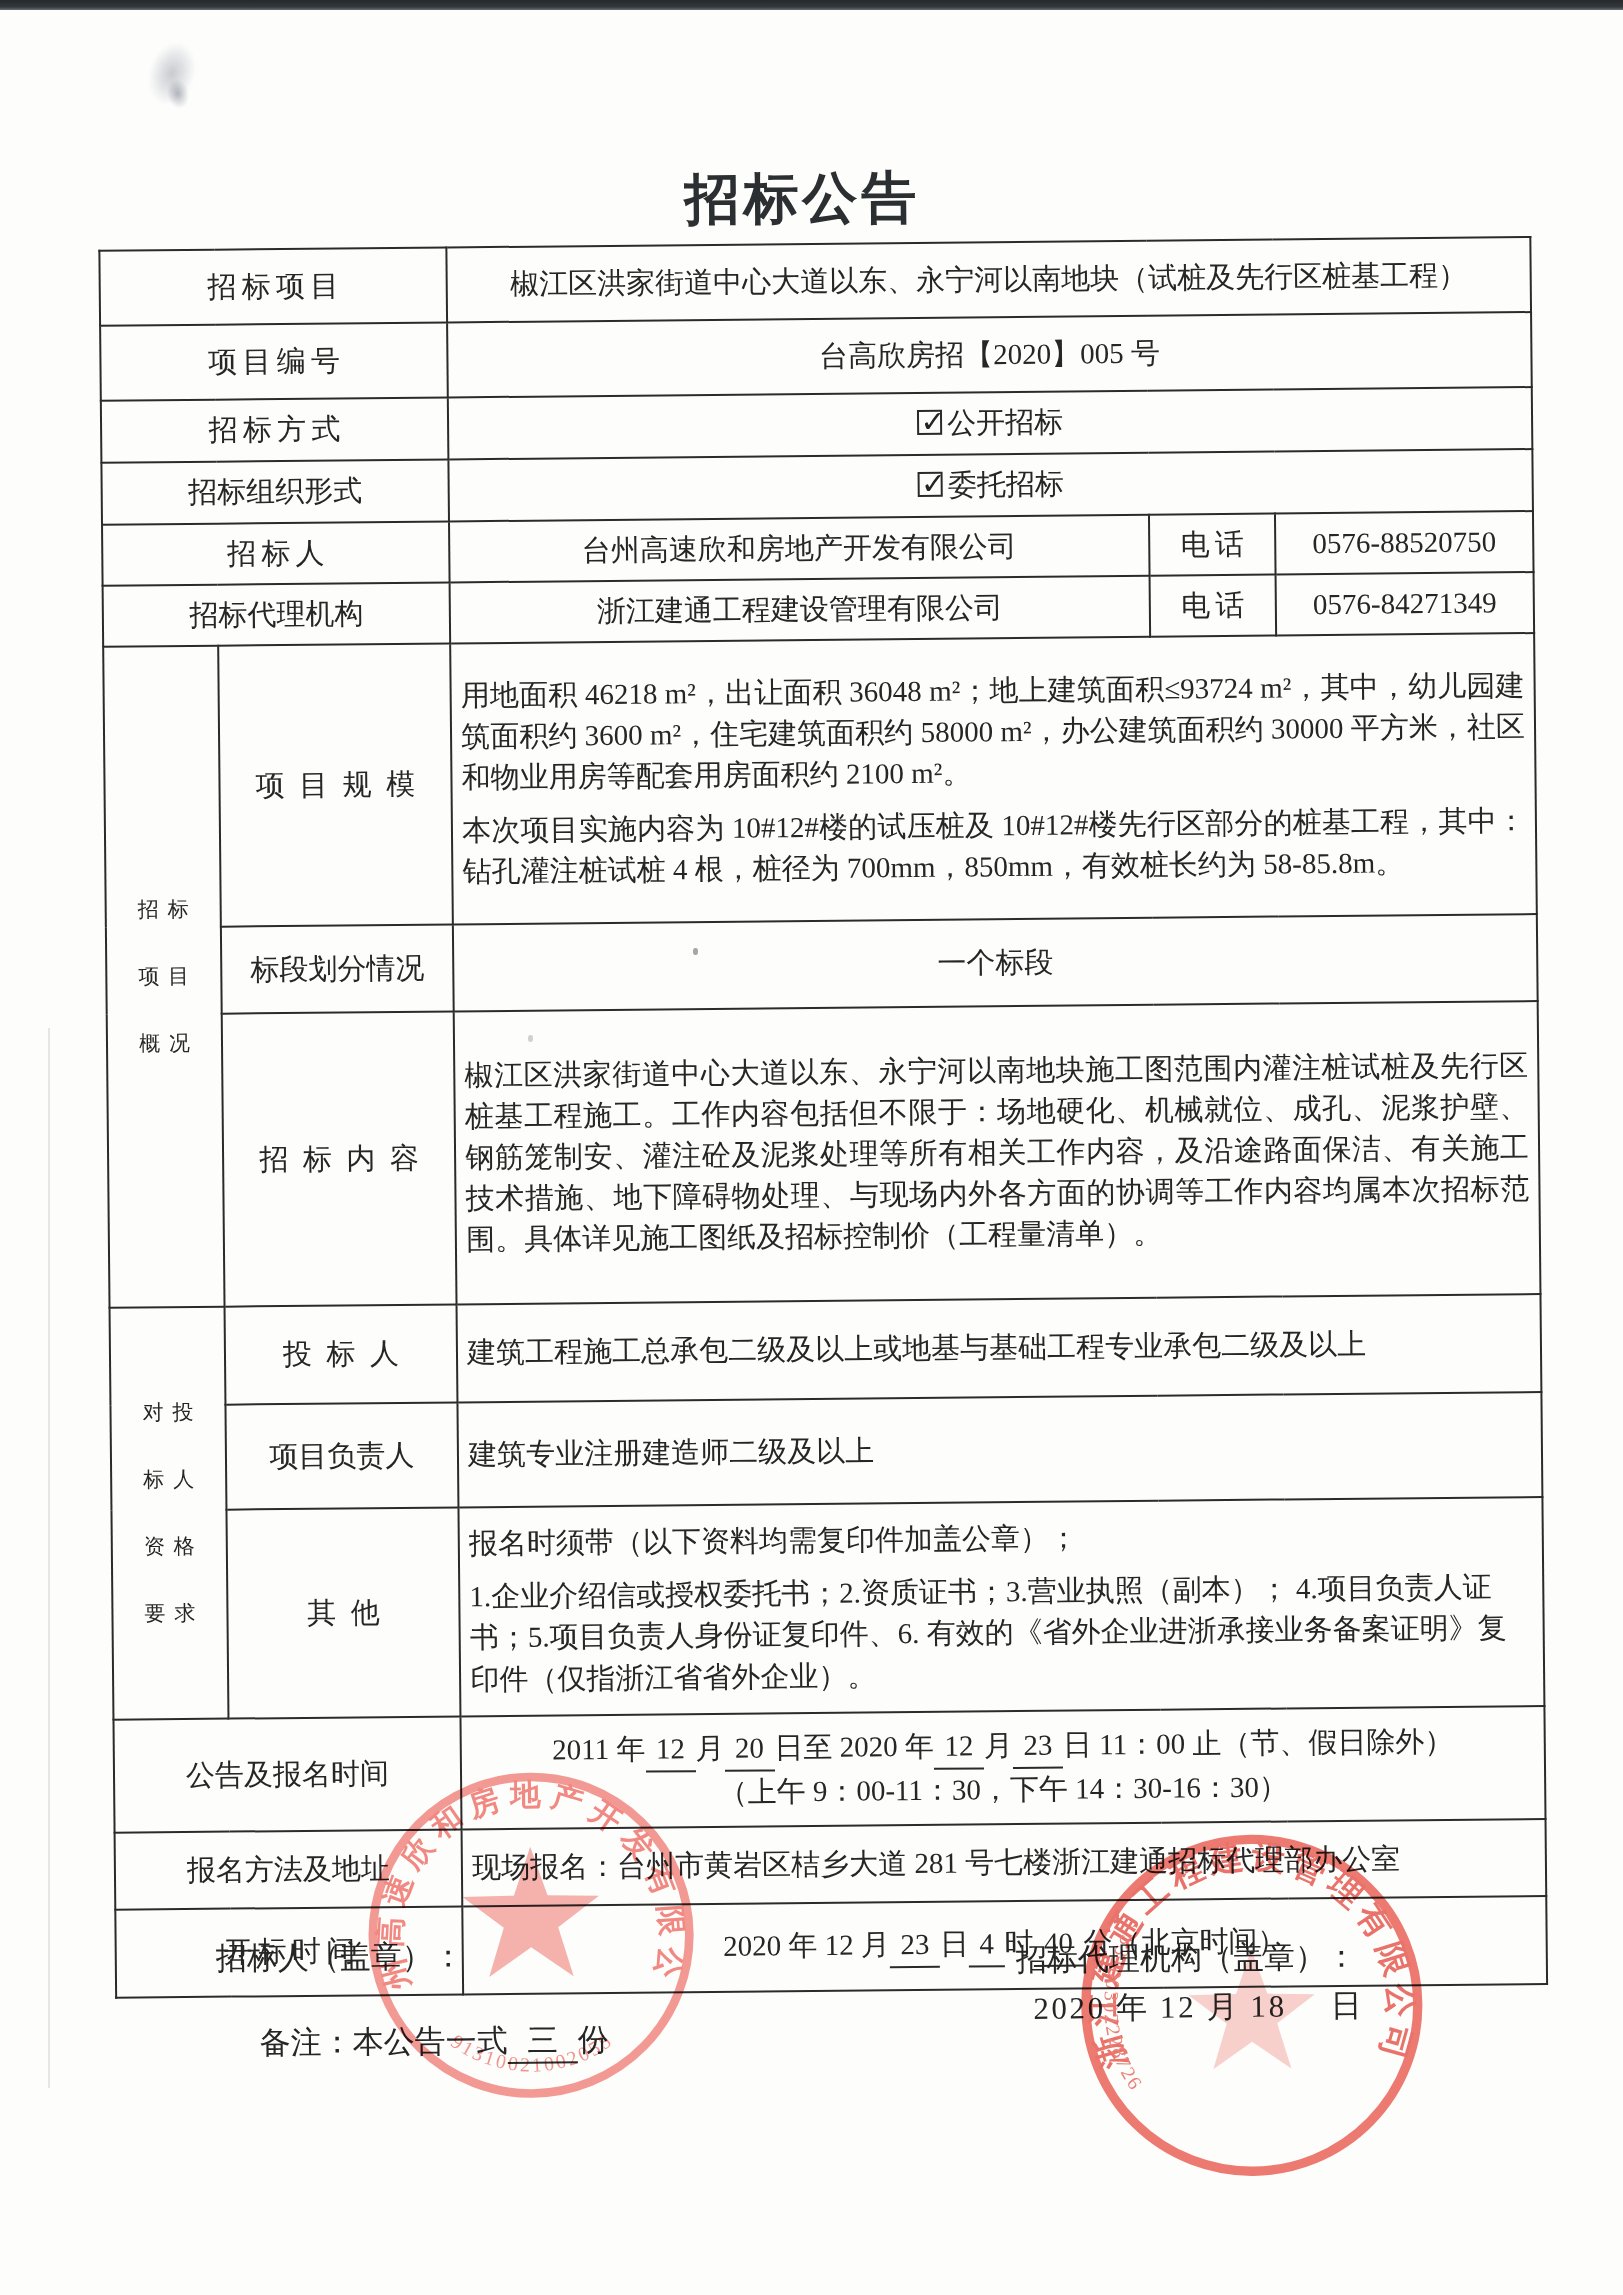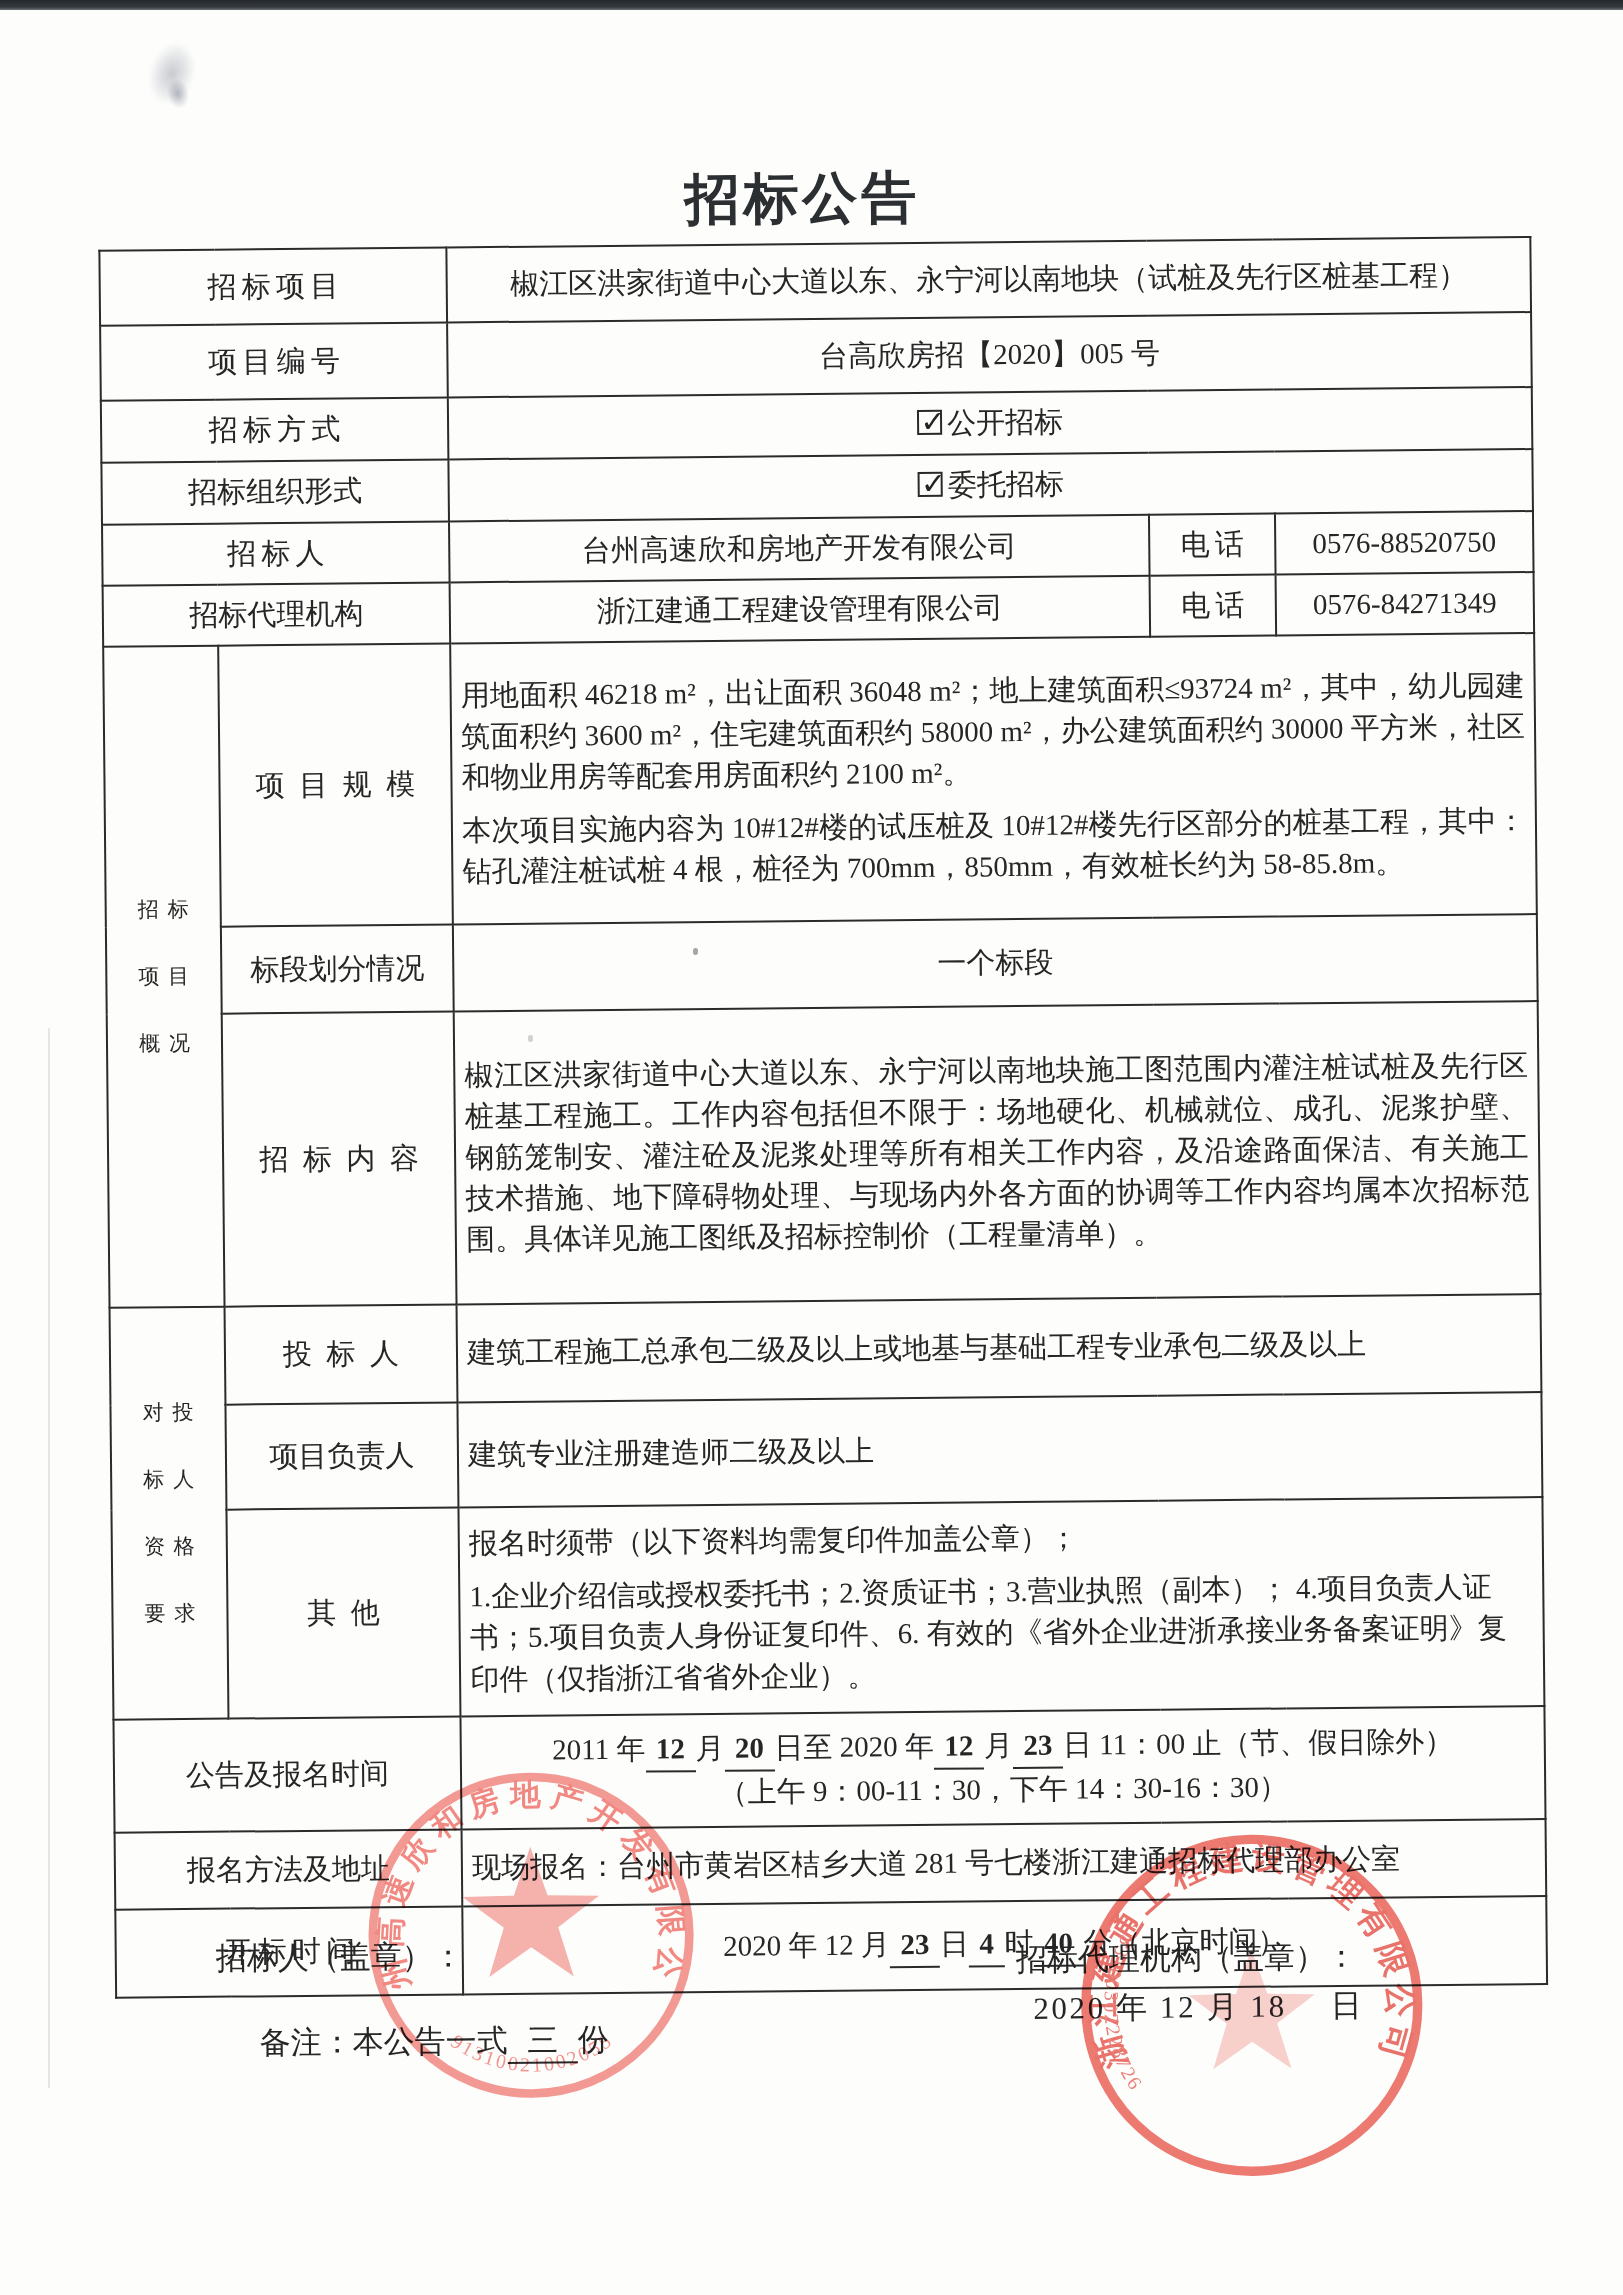--- a/index.html
+++ b/index.html
@@ -43,21 +43,21 @@
   .sp{letter-spacing:.5em;text-indent:.5em;}
   .sp2{letter-spacing:.18em;text-indent:.18em;}
   .para2{margin-top:11.8px;}
   td.other-cell{line-height:37px;padding:9.2px 17px;}
 
   .cb{display:inline-block;width:21px;height:21px;border:2.6px solid #2a2a2a;
     position:relative;vertical-align:-1.3px;margin-right:5.2px;}
   .cb span{position:absolute;left:1.3px;top:-10.5px;font-size:30px;
     font-family:"DejaVu Sans",sans-serif;color:#242424;}
 
-  .u{display:inline-block;border-bottom:2.6px solid #2a2a2a;padding:0 10.5px;font-weight:bold;}
+  .u{display:inline-block;border-bottom:2.6px solid #2a2a2a;padding:0 10.5px;}
   .u2{display:inline-block;border-bottom:2.6px solid #2a2a2a;padding:0 19.6px;}
   .dateline{line-height:42px;}
 
   .f-item{position:absolute;font-size:31px;white-space:nowrap;}
   .f-tenderer{left:208px;top:1932px;}
   .f-agency{left:1008px;top:1941px;}
   .f-agencydate{left:1025px;top:1990px;letter-spacing:2.6px;}
   .f-note{left:251px;top:2017px;}
 
   .stamp{position:absolute;opacity:.82;mix-blend-mode:multiply;}

